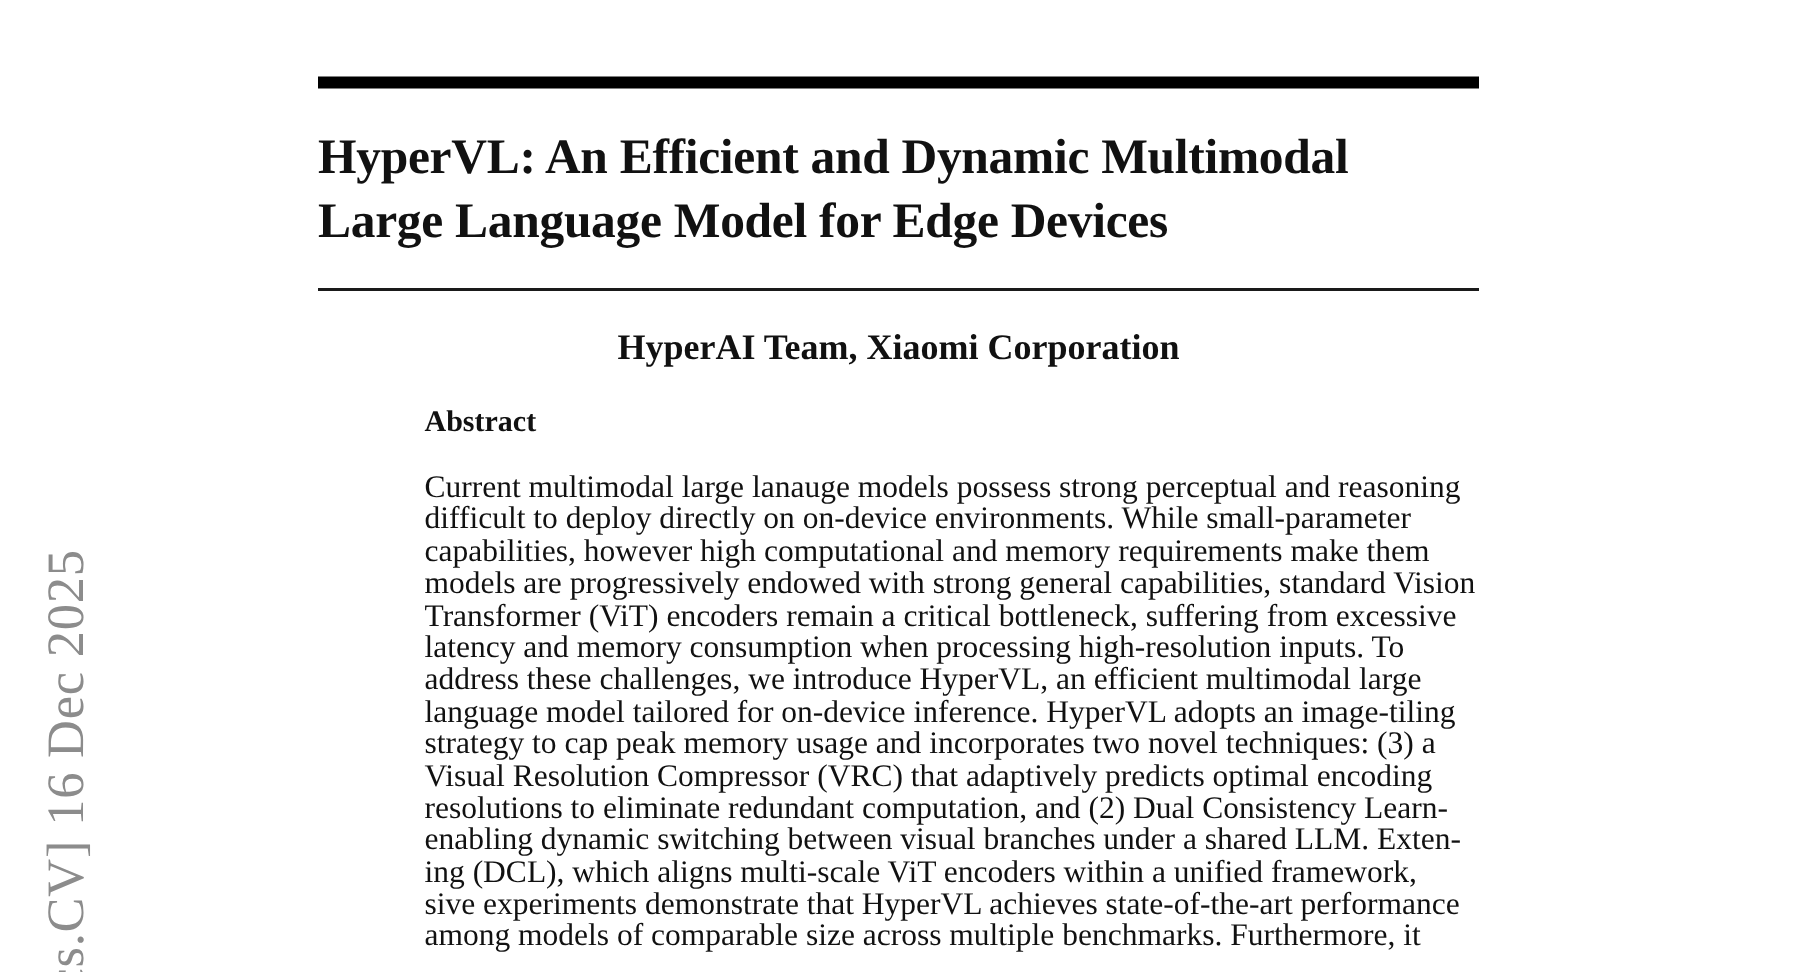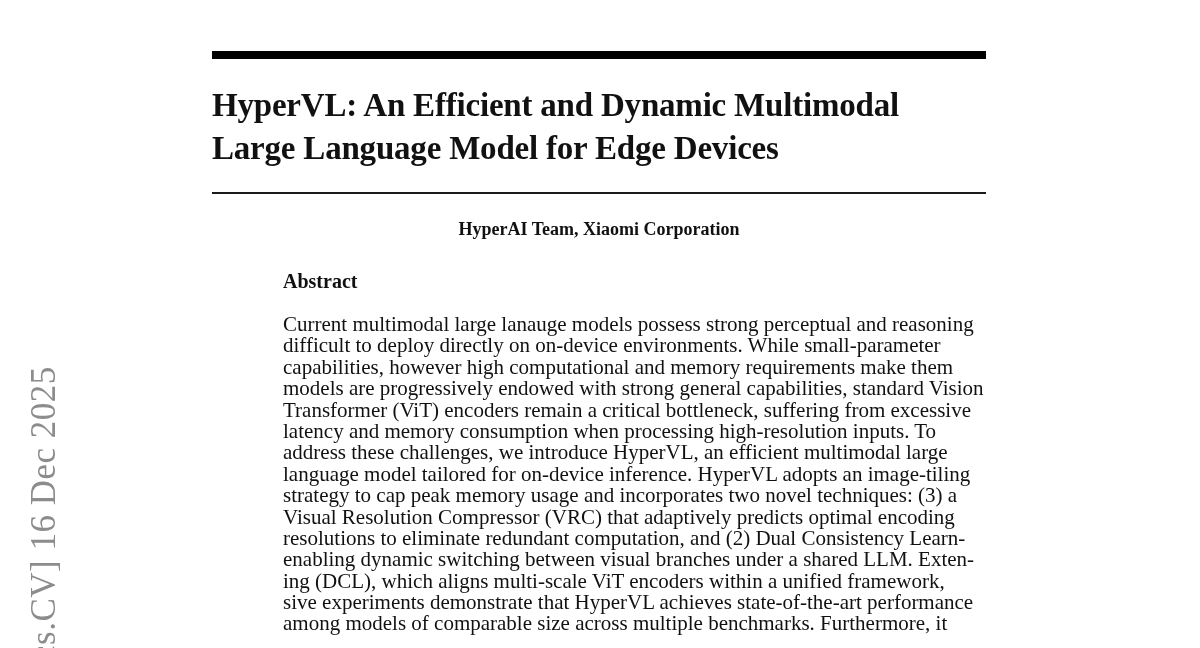--- a/index.html
+++ b/index.html
@@ -48,21 +48,21 @@
   }
 
   
   .authors {
     position: absolute;
     left: 212px;
     top: 219px;
     width: 774px;
     text-align: center;
     font-weight: 700;
-    font-size: 18px;
+    font-size: 24px;
   }
 
   
   .abstract-heading {
     position: absolute;
     left: 283px;
     top: 270px;
     width: 637px;
     text-align: left;
     font-weight: 700;

